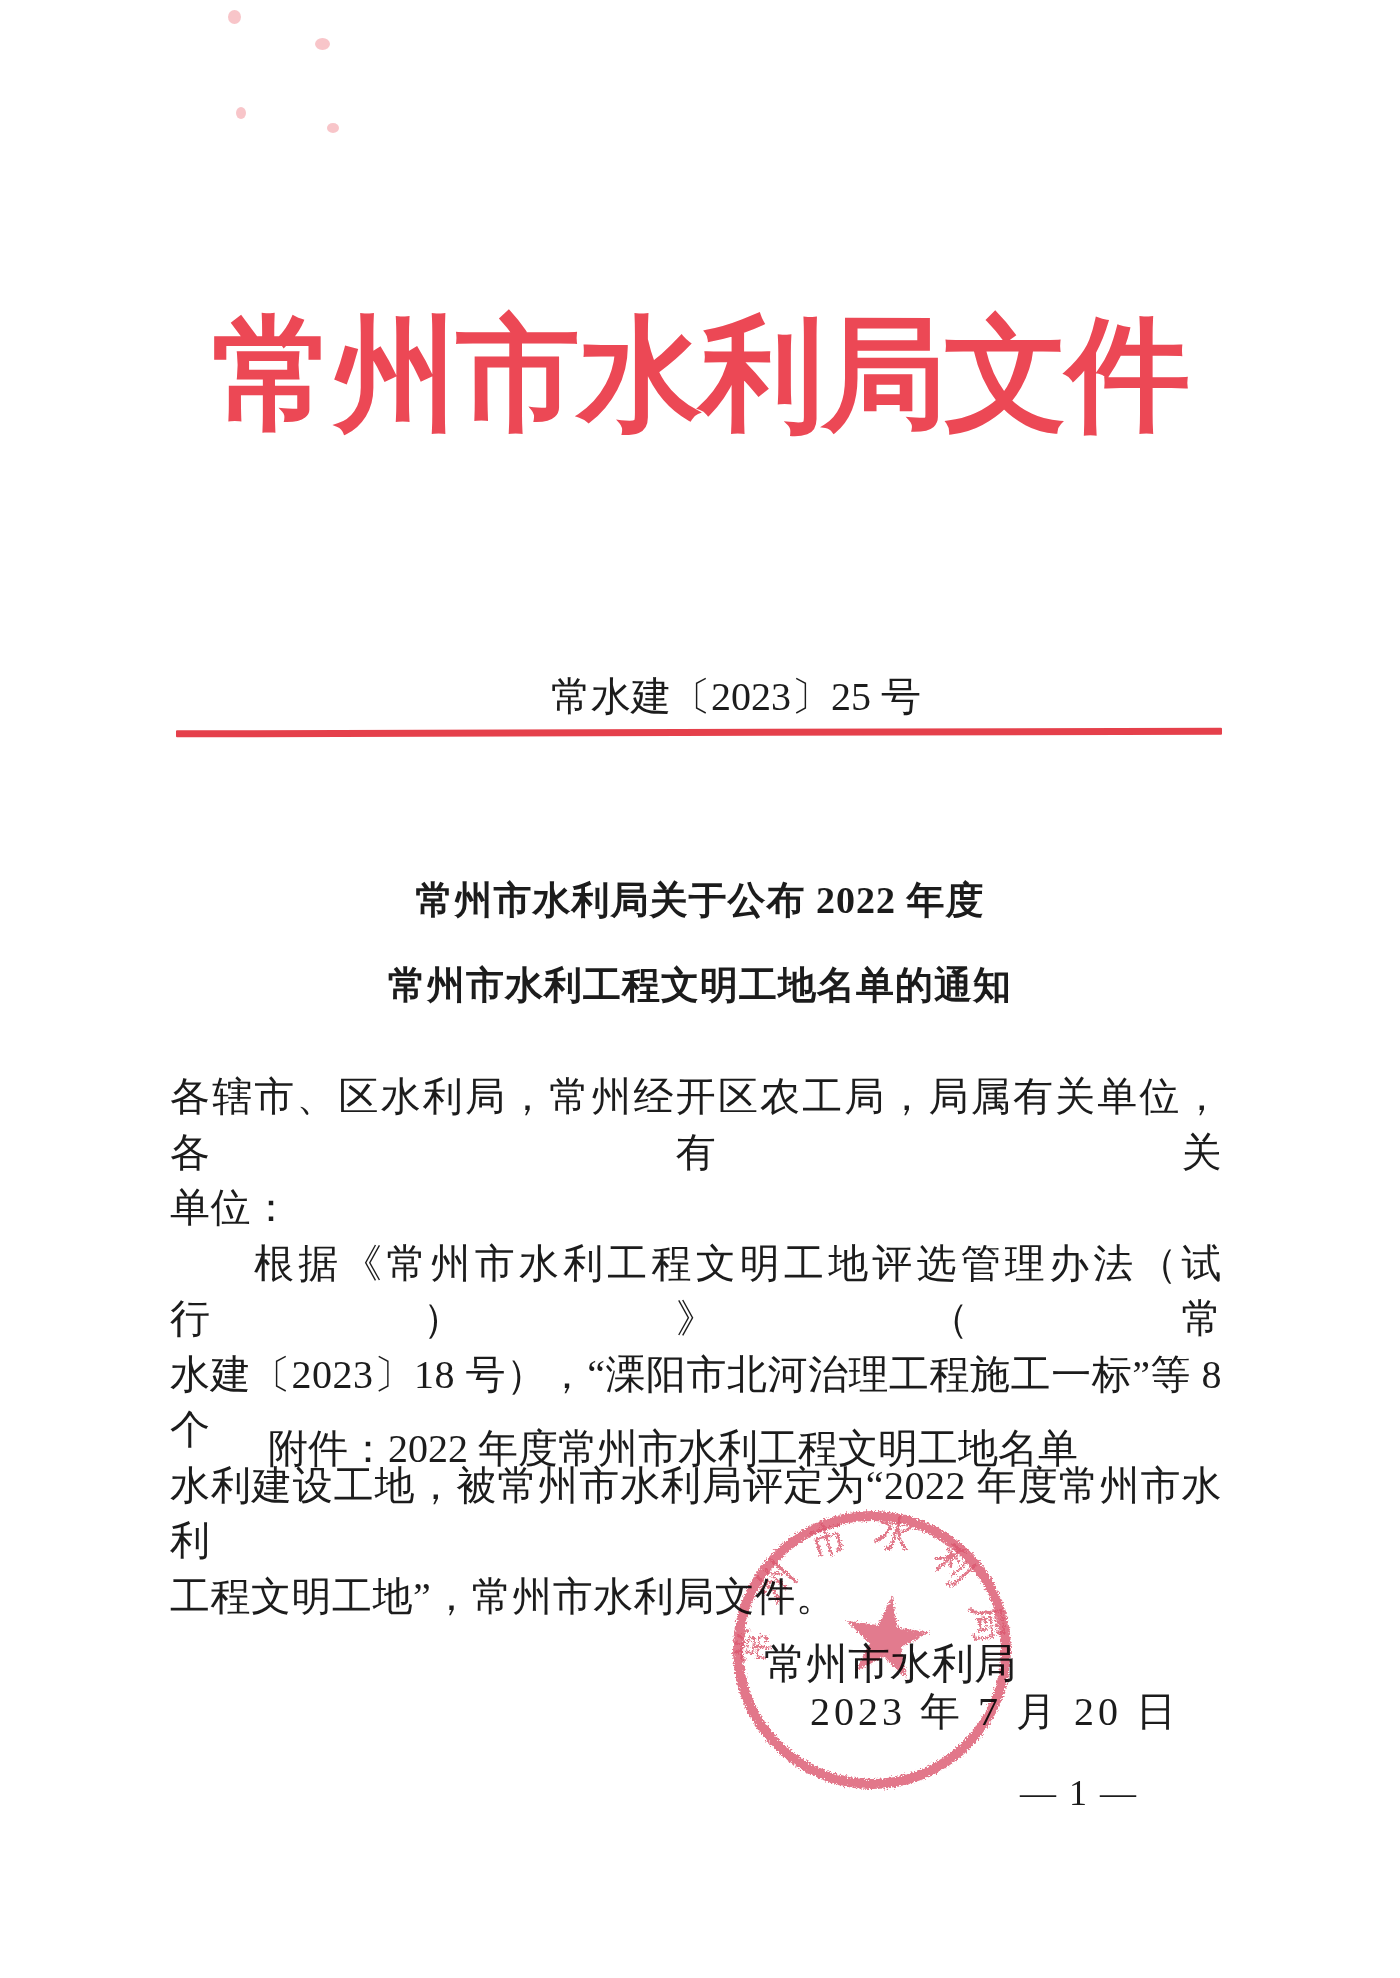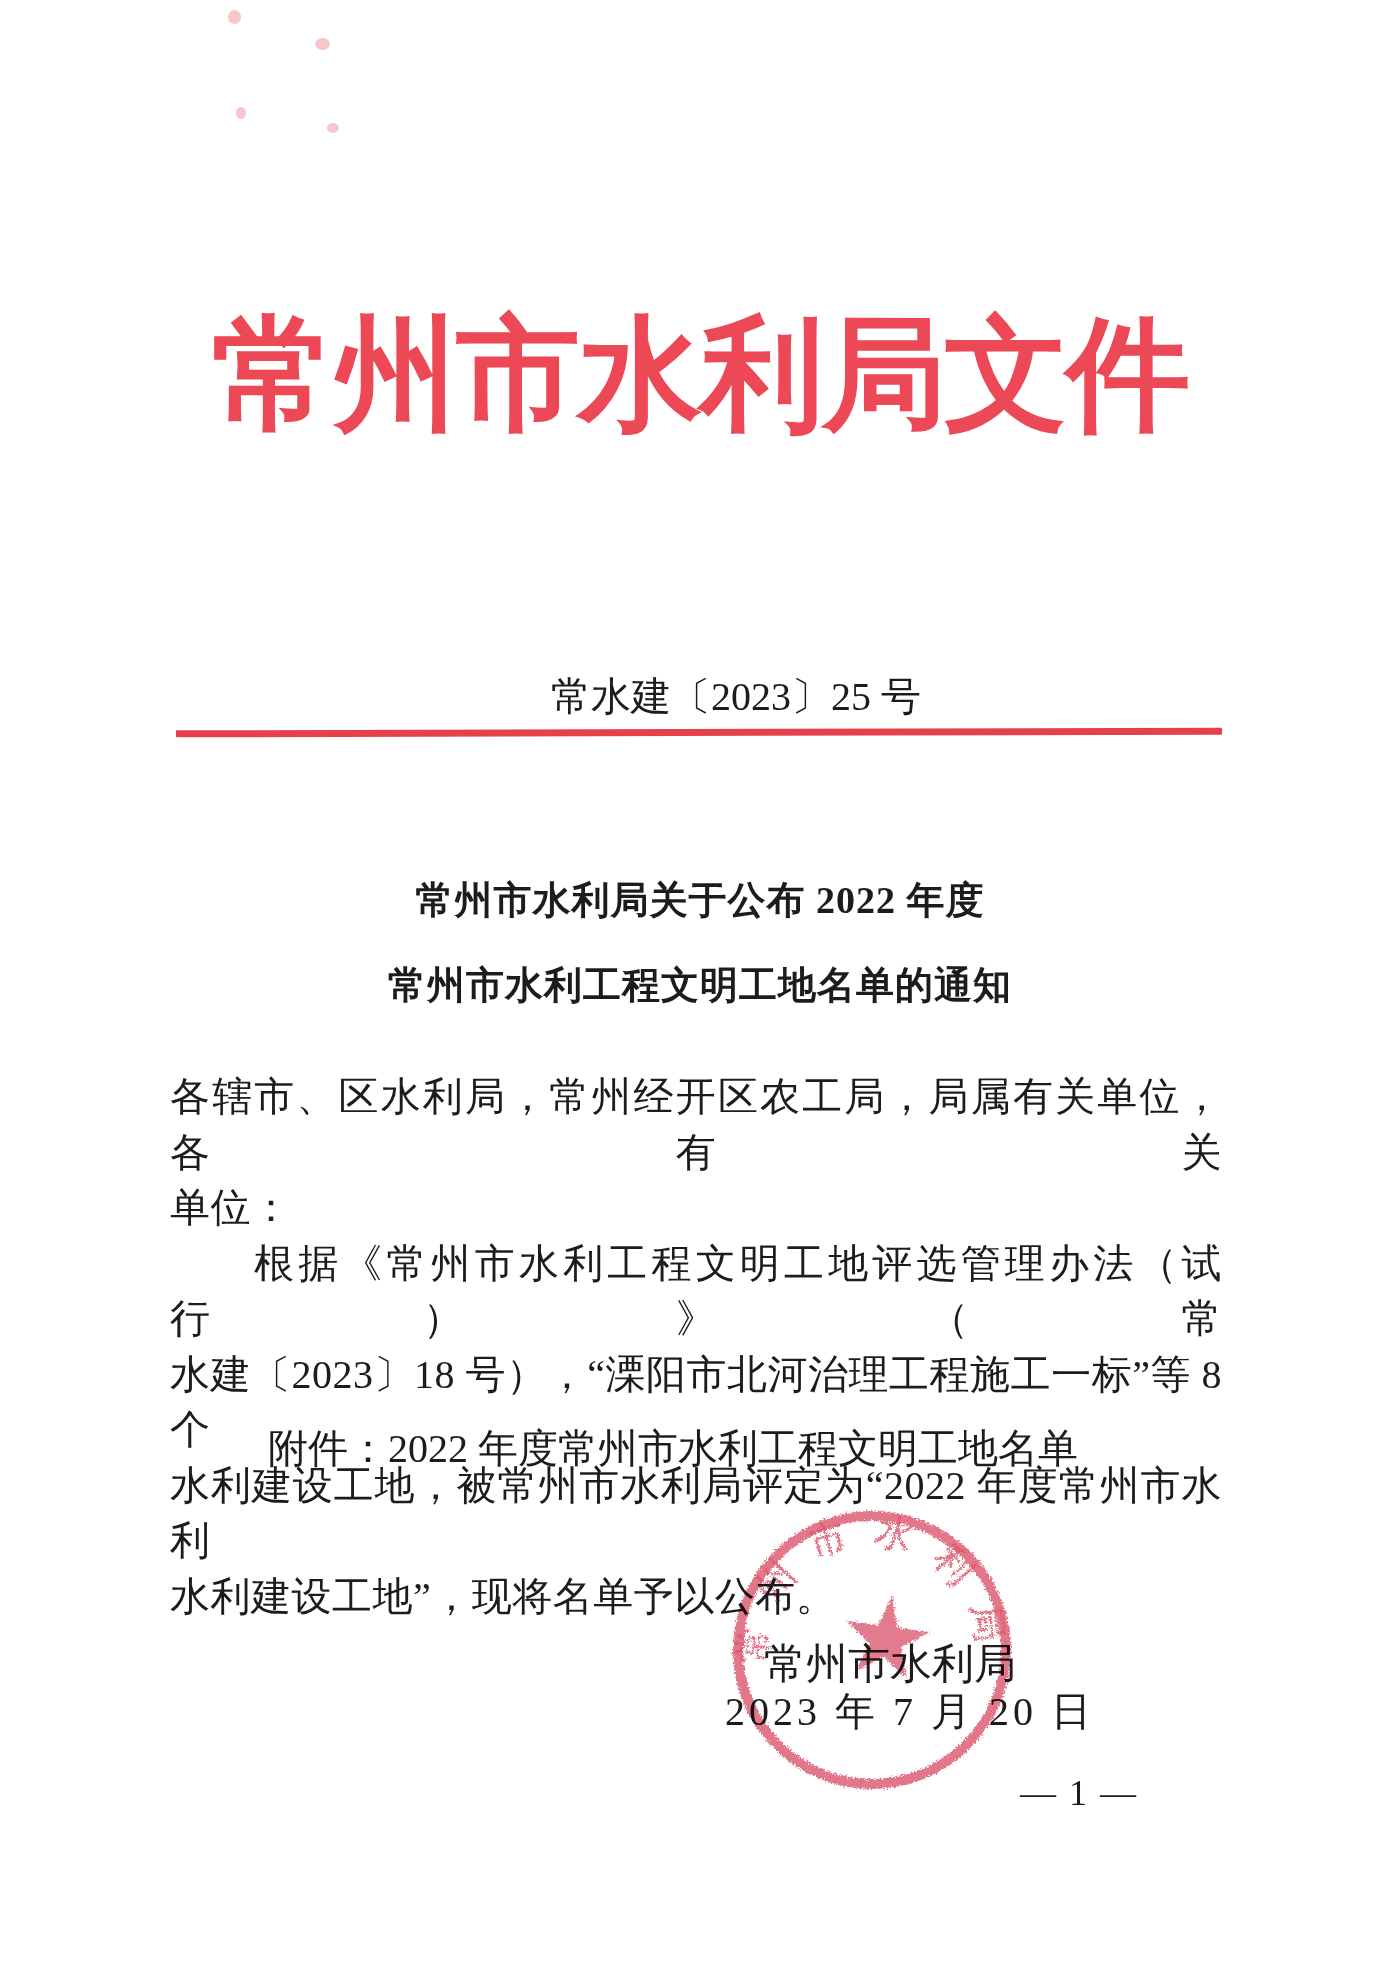--- a/index.html
+++ b/index.html
@@ -60,21 +60,21 @@
   .signature-org{
     position:absolute;top:1640px;left:640px;width:500px;
     text-align:center;
     font-size:42px;line-height:48px;
     white-space:nowrap;
     z-index:3;
     mix-blend-mode:multiply;
   }
   .signature-date{
     position:absolute;top:1689px;left:640px;width:540px;
-    text-align:center;
+    text-align:right;
     font-size:40px;line-height:46px;
     letter-spacing:4px;
     white-space:nowrap;
     z-index:3;
     mix-blend-mode:multiply;
     font-family:Liberation Serif, serif;
   }
   .page-number{
     position:absolute;top:1772px;left:1020px;
     font-size:36px;line-height:42px;
@@ -114,21 +114,21 @@
     <div>常州市水利局关于公布 2022 年度</div>
     <div>常州市水利工程文明工地名单的通知</div>
   </div>
 
   <div class="body-block">
     <div class="body-line just">各辖市、区水利局，常州经开区农工局，局属有关单位，各有关</div>
     <div class="body-line">单位：</div>
     <div class="body-line just indent">根据《常州市水利工程文明工地评选管理办法（试行）》（常</div>
     <div class="body-line just">水建〔2023〕18 号），“溧阳市北河治理工程施工一标”等 8 个</div>
     <div class="body-line just">水利建设工地，被常州市水利局评定为“2022 年度常州市水利</div>
-    <div class="body-line">水利建设工地”，现将名单予以公布。</div>
+    <div class="body-line">工程文明工地”，常州市水利局文件。</div>
   </div>
 
   <div class="attachment-line">附件：2022 年度常州市水利工程文明工地名单</div>
 
   <svg class="seal" viewBox="0 0 300 300" xmlns="http://www.w3.org/2000/svg">
     <defs>
       <filter id="sealrough" x="-20%" y="-20%" width="140%" height="140%">
         <feTurbulence type="fractalNoise" baseFrequency="0.55" numOctaves="2" seed="7" result="noise"></feTurbulence>
         <feDisplacementMap in="SourceGraphic" in2="noise" scale="7" xChannelSelector="R" yChannelSelector="G"></feDisplacementMap>
       </filter>

